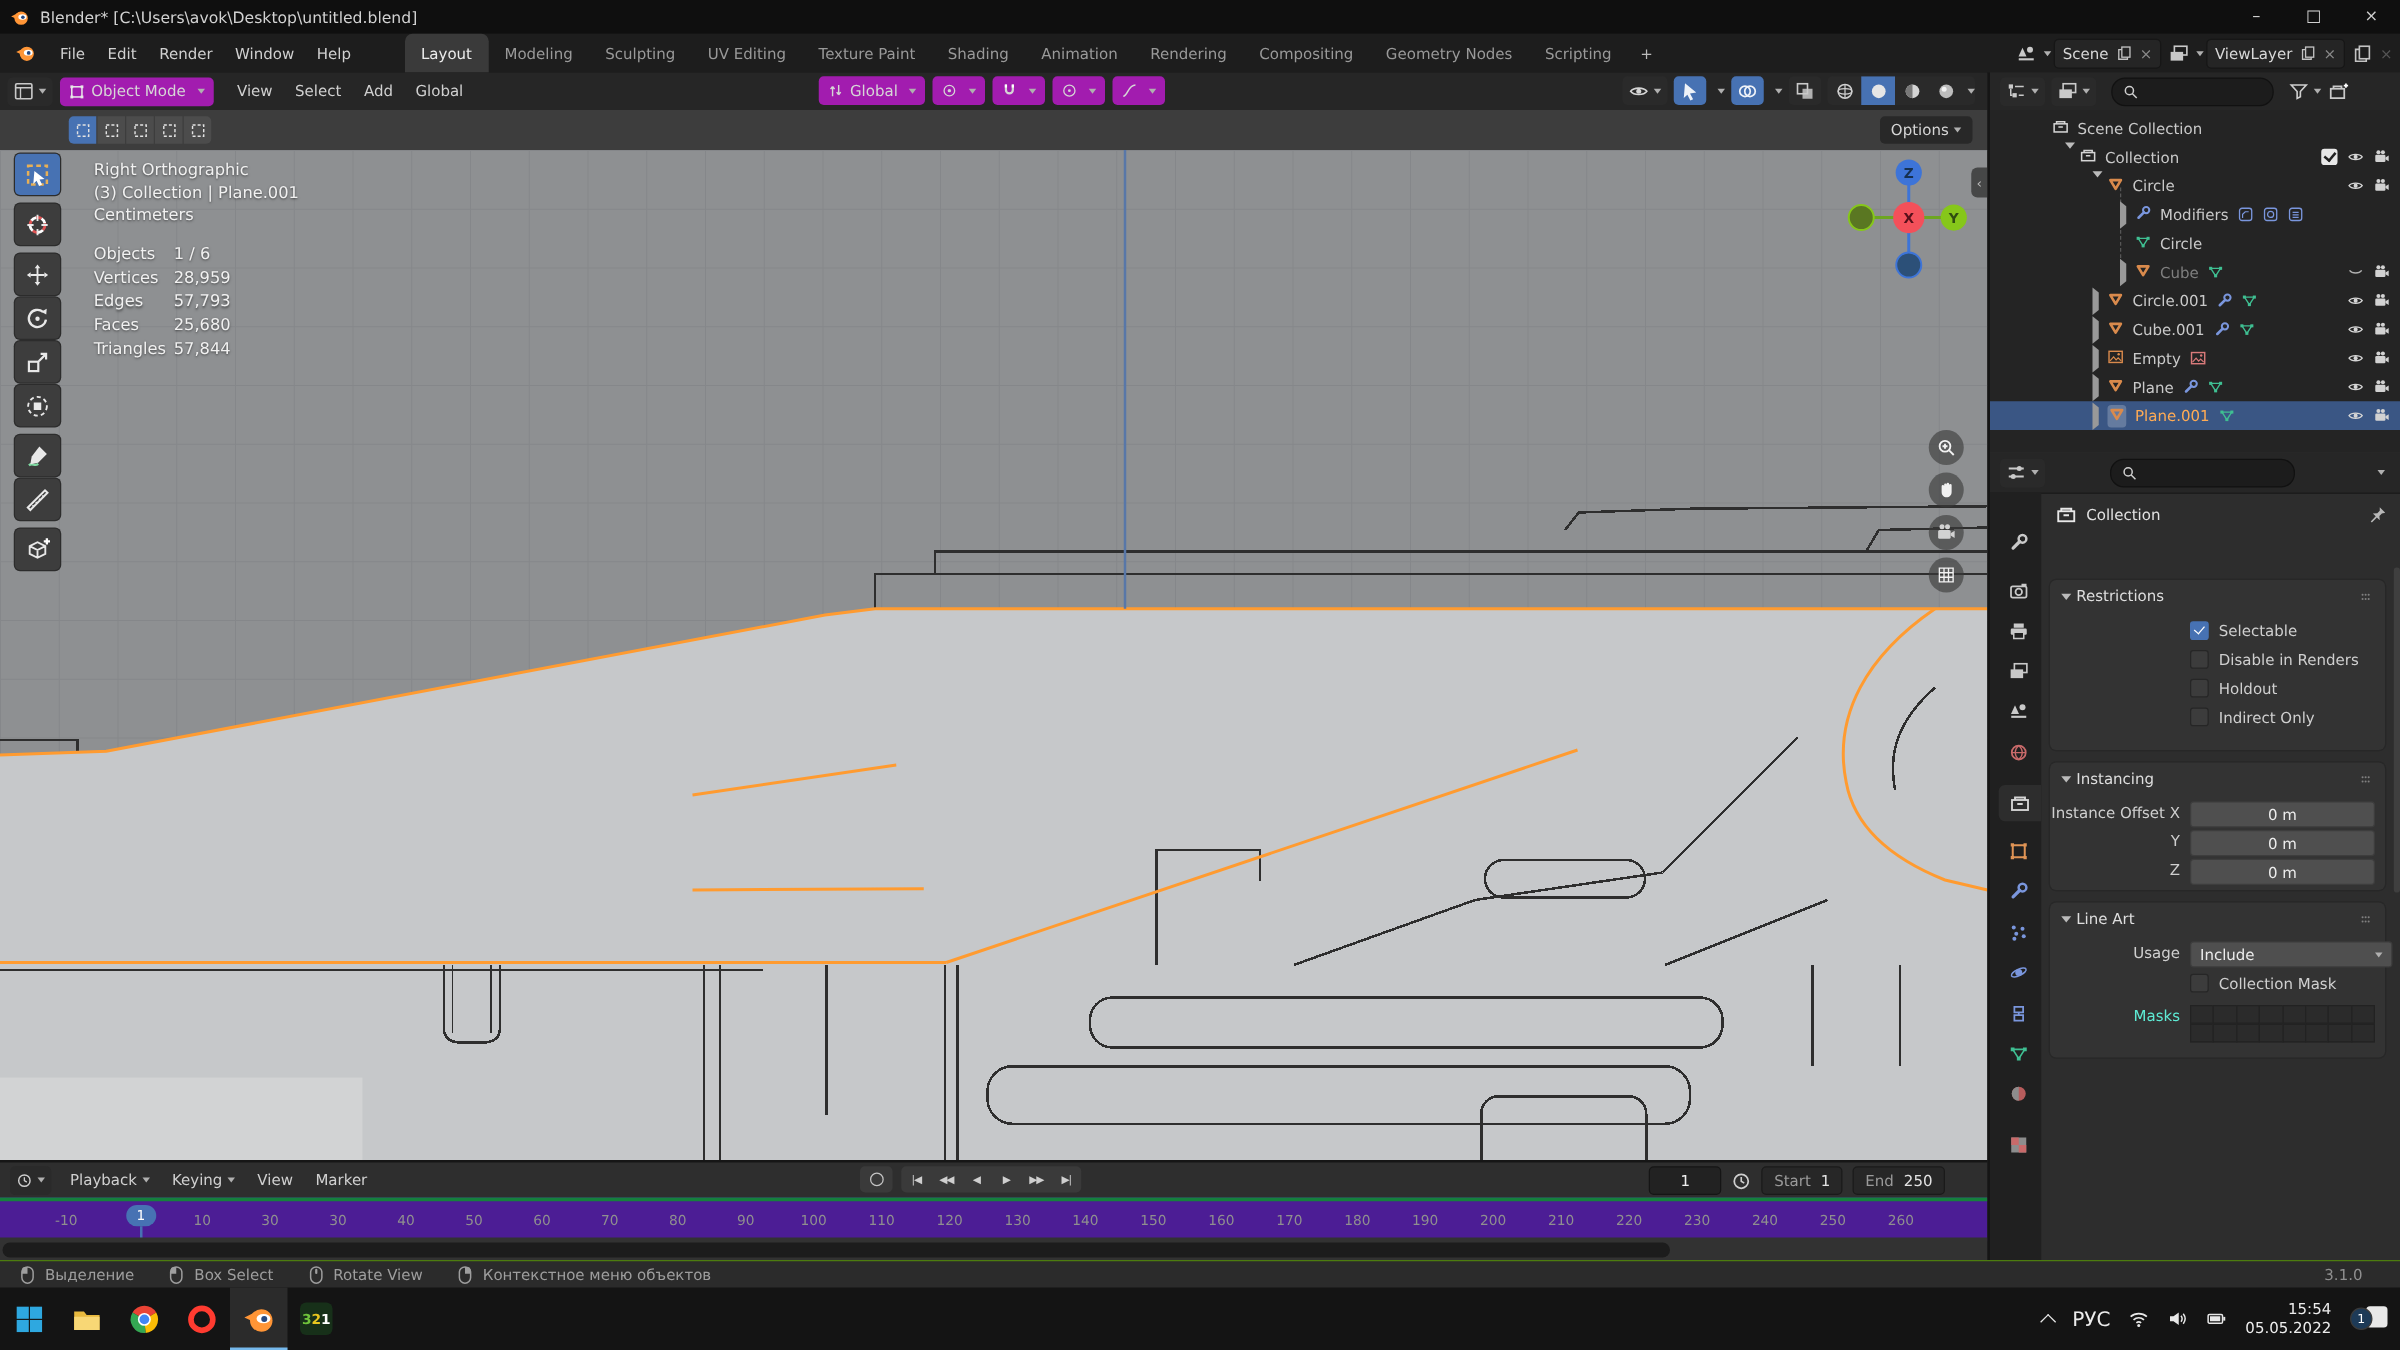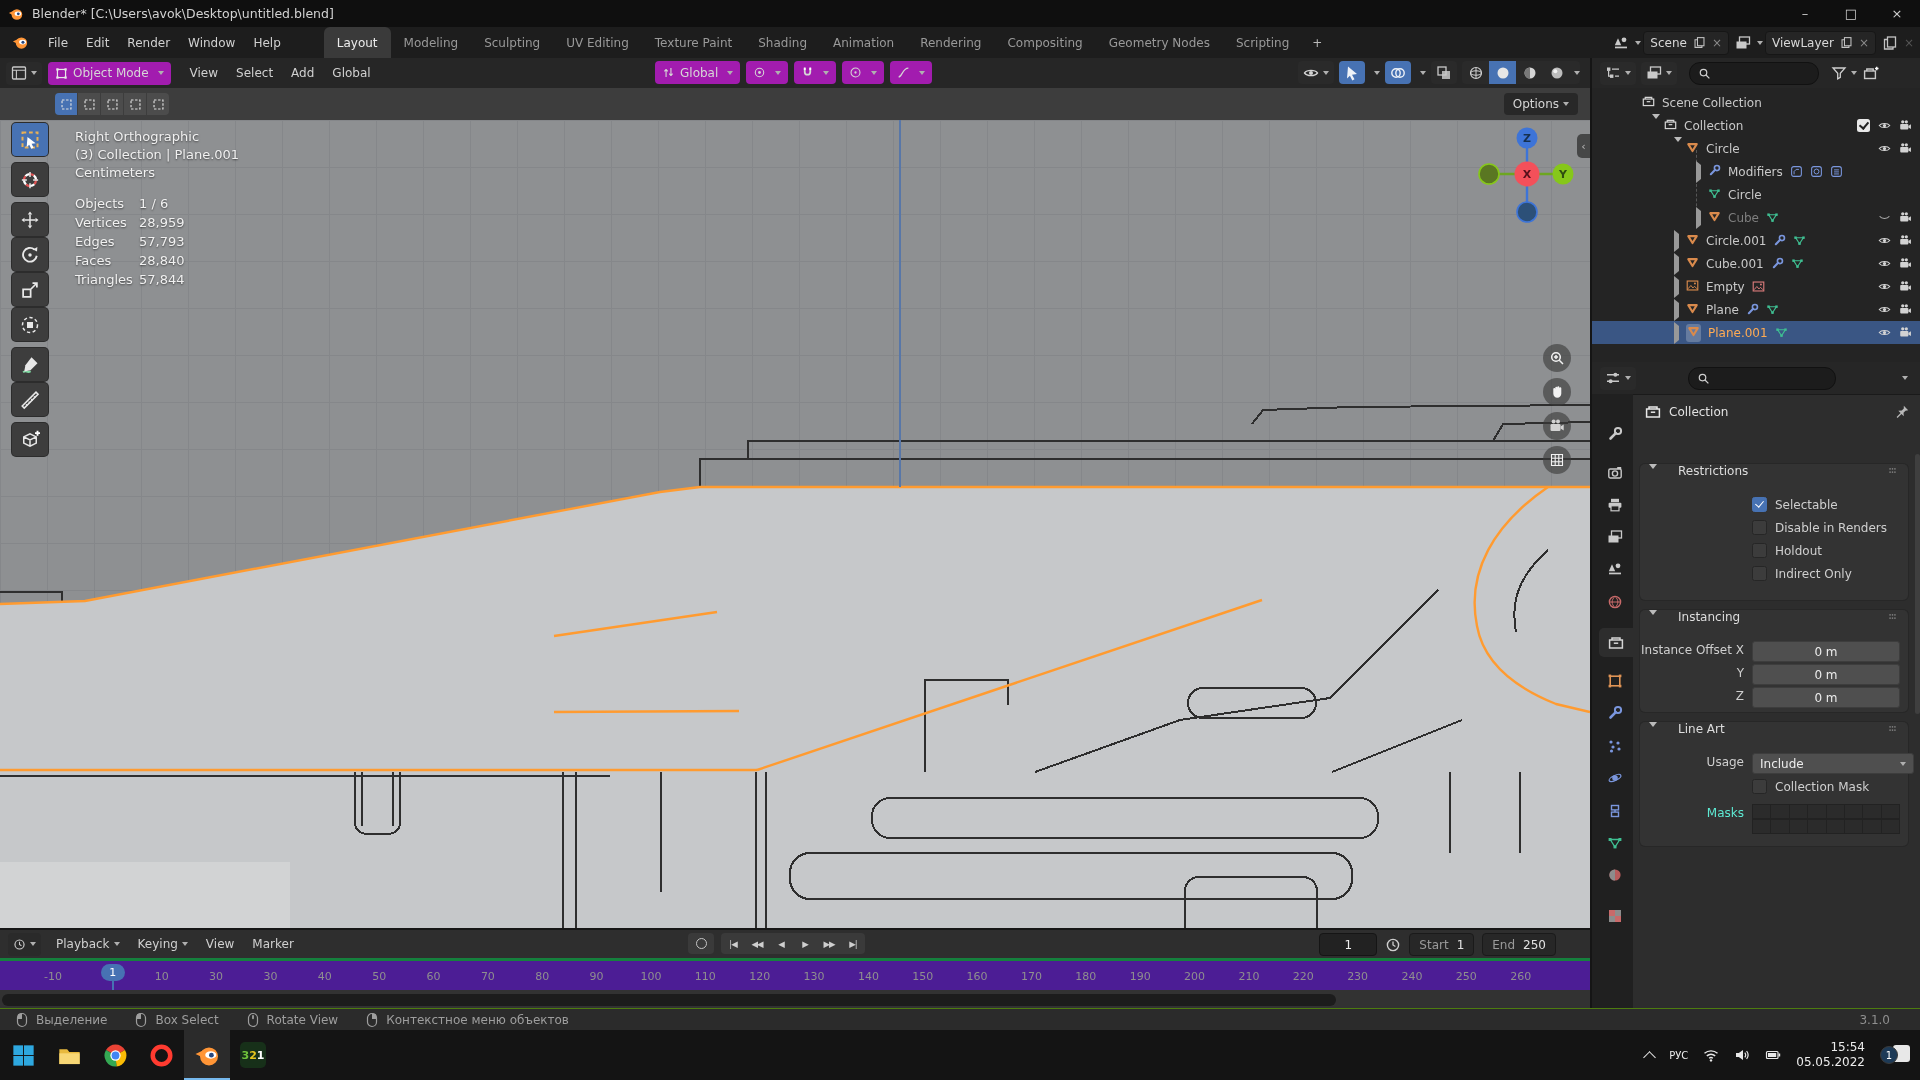--- a/index.html
+++ b/index.html
@@ -115,21 +115,21 @@
 
   #props{position:absolute;left:0;top:304px;width:100%;height:646px;background:#2d2d2d}
   #props-header{position:absolute;left:0;top:0;width:100%;height:32px;background:#262626;border-bottom:1px solid #1a1a1a;display:flex;align-items:center}
   #ptab-col{position:absolute;left:0;top:32px;width:41px;height:614px;background:#202020}
   .ptab{position:absolute;left:5px;width:36px;height:29px;display:flex;align-items:center;justify-content:center;border-radius:5px 0 0 5px}
   .ptab.active{background:#2d2d2d;left:7px;width:34px}
   #props-content{position:absolute;left:41px;top:32px;width:289px;height:614px}
   #breadcrumb{position:absolute;left:12px;top:10px;display:flex;align-items:center;gap:8px;color:#e2e2e2}
   #pin{position:absolute;right:12px;top:10px}
   .panel{position:absolute;left:7px;width:268px;background:#333;border-radius:5px;box-shadow:0 0 0 1px #272727}
-  .panel-h{display:flex;height:26px;padding:0 9px;gap:21px;color:#dedede}
+  .panel-h{display:flex;align-items:center;height:26px;padding:0 9px;gap:4px;color:#dedede}
   .panel-h .grip{margin-left:auto}
   .prow{position:absolute;display:flex;align-items:center;gap:8px}
   .cb{width:13px;height:13px;border-radius:2.5px;background:#3c3c3c;border:1px solid #262626;flex:none}
   .cb.on{background:#4772b3;border-color:#4772b3;position:relative}
   .cb.on::after{content:"";position:absolute;left:4px;top:1px;width:4px;height:7px;border-right:1.8px solid #fff;border-bottom:1.8px solid #fff;transform:rotate(40deg)}
   .plabel{color:#cfcfcf}
   .rlabel{position:absolute;text-align:right;color:#cfcfcf;width:104px}
   .rlabel.dim{color:#5eead4}
   .field{position:absolute;background:#4f4f4f;border:1px solid #3d3d3d;border-radius:3px;height:19px;display:flex;align-items:center;justify-content:center;color:#ececec}
   .field.dd{justify-content:flex-start;padding:0 7px}
@@ -507,21 +507,21 @@
         <div class="statline">
           <span class="sl">Vertices</span>
           <span class="sv">28,959</span>
         </div>
         <div class="statline">
           <span class="sl">Edges</span>
           <span class="sv">57,793</span>
         </div>
         <div class="statline">
           <span class="sl">Faces</span>
-          <span class="sv">28,840</span>
+          <span class="sv">25,680</span>
         </div>
         <div class="statline">
           <span class="sl">Triangles</span>
           <span class="sv">57,844</span>
         </div>
       </div>
   </div>
 
   <div id="vp-toolbar">
       <div class="tool active">
@@ -1538,21 +1538,21 @@
       <div class="tb-app">
         <div id="p321">
           <span>3</span>
           <span>2</span>
           <span>1</span>
         </div>
       </div>
     </div>
   <div id="tb-tray">
     <span class="chup"></span>
-    <span style="font-size:10px">РУС</span>
+    <span style="font-size:16px">РУС</span>
     <span class="icon">
         <svg viewBox="0 0 16 16" width="100%" height="100%">
           <path d="M1.5 6.3a10 10 0 0 1 13 0M3.8 8.9a6.6 6.6 0 0 1 8.4 0M6.1 11.3a3.1 3.1 0 0 1 3.8 0" fill="none" stroke="#e8e8e8" stroke-width="1.4"></path>
           <circle cx="8" cy="13.4" r="1.2" fill="#e8e8e8"></circle>
         </svg>
       </span>
     <span class="icon">
         <svg viewBox="0 0 16 16" width="100%" height="100%">
           <path d="M2 6v4h2.8L9 13V3L4.8 6z" fill="#e8e8e8"></path>
           <path d="M10.8 5.6a4 4 0 0 1 0 4.8M12.6 4a6.6 6.6 0 0 1 0 8" fill="none" stroke="#e8e8e8" stroke-width="1.2"></path>

